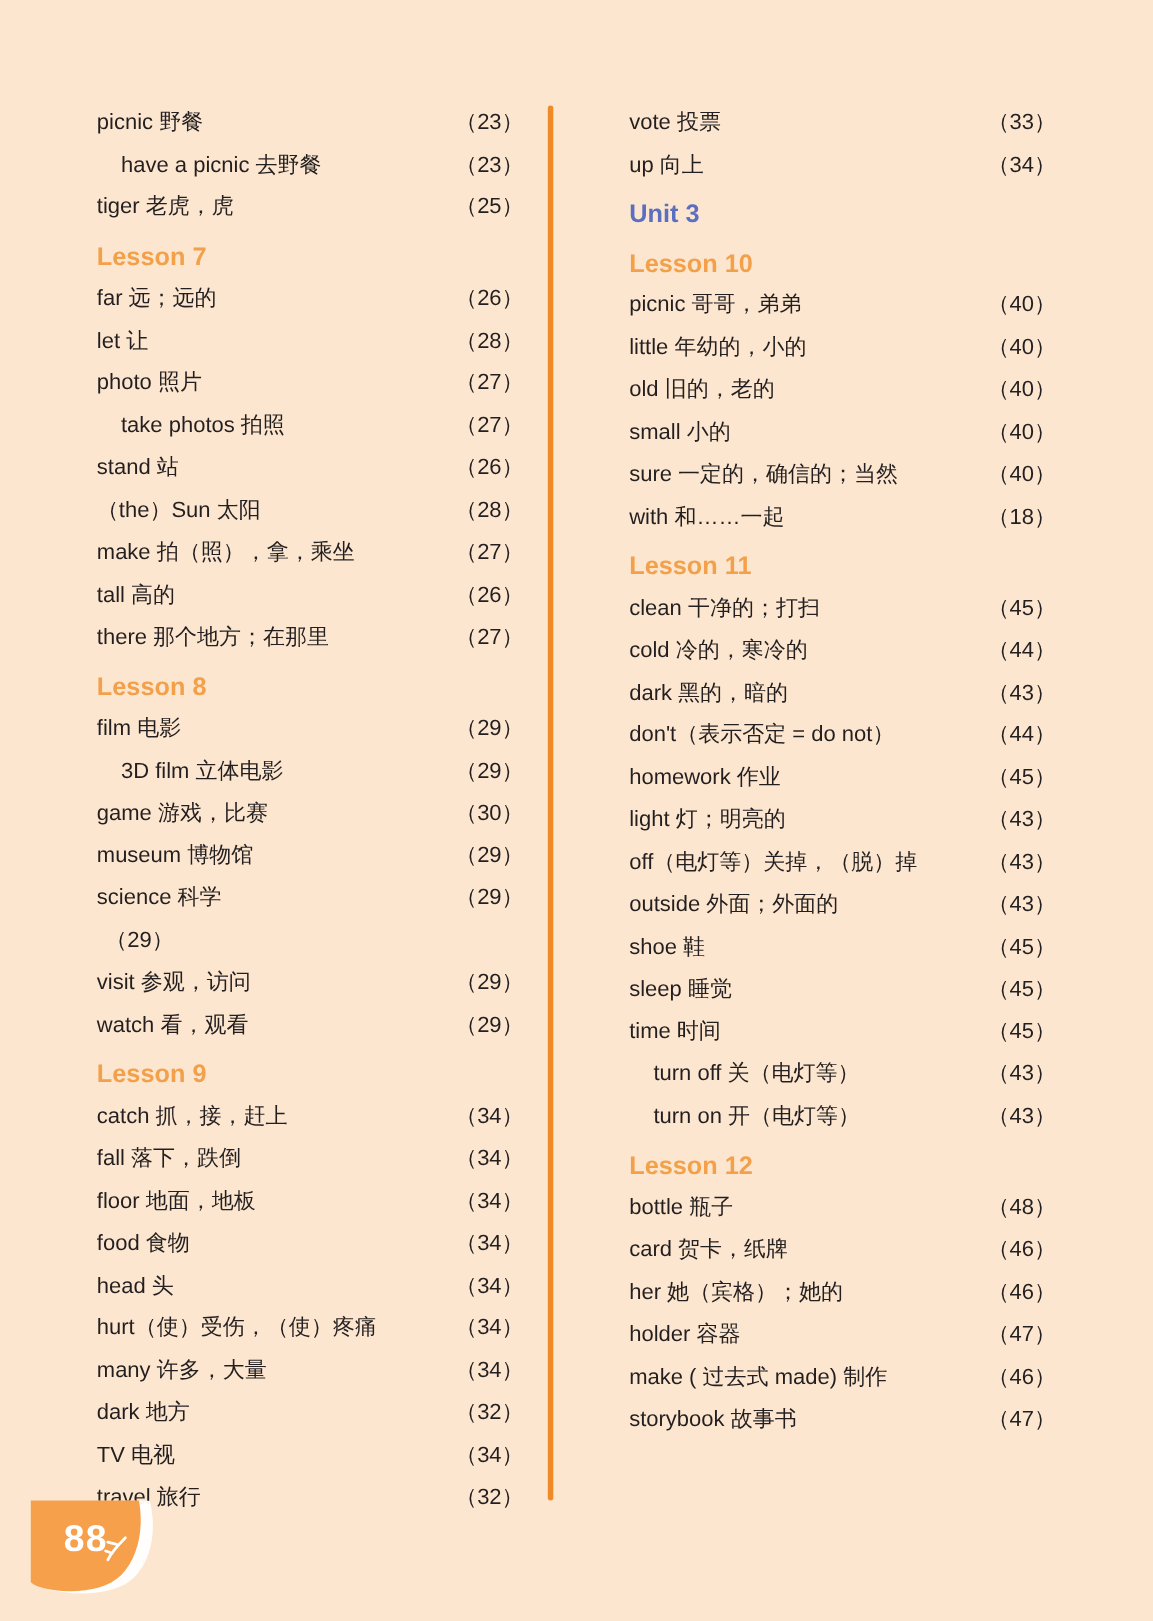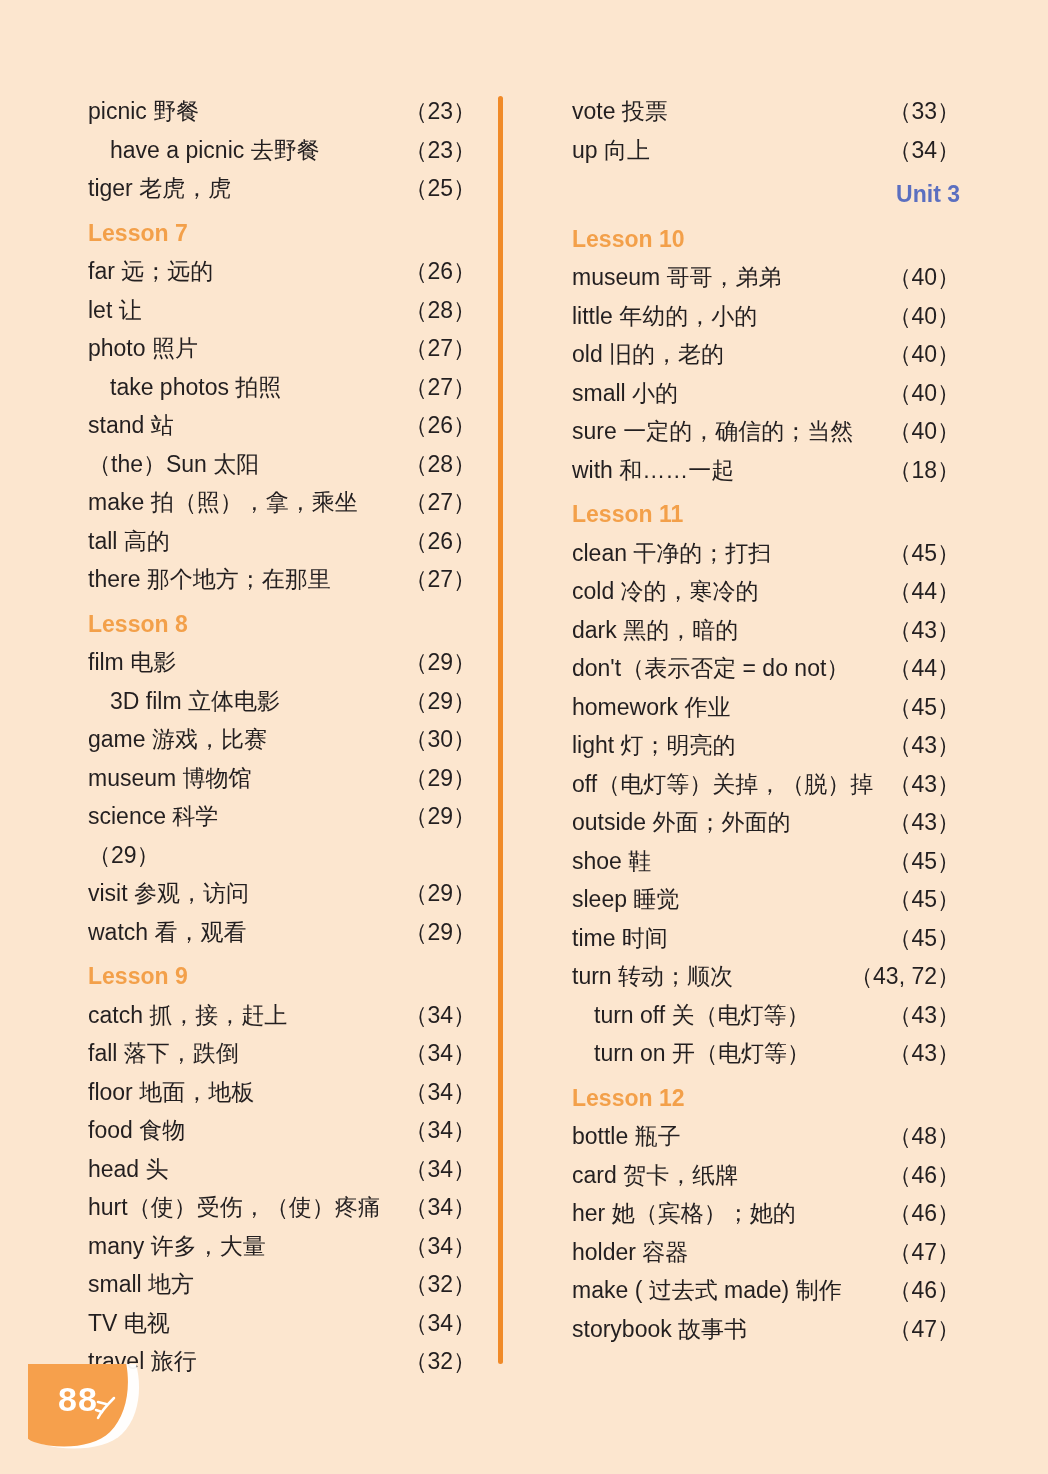--- a/index.html
+++ b/index.html
@@ -41,21 +41,21 @@
     width: 5px;
     height: 1268px;
     background: #f08a28;
     border-radius: 3px;
   }
 
   .entry {
     display: flex;
     align-items: baseline;
     justify-content: space-between;
-    font-size: 23px;
+    font-size: 20px;
     line-height: 38.5px;
     color: #231f20;
     white-space: nowrap;
   }
   .entry .term {
     flex: 0 1 auto;
     overflow: visible;
   }
   .entry .page-ref {
     flex: 0 0 auto;
@@ -70,21 +70,21 @@
     font-weight: bold;
     line-height: 38.5px;
     color: #f3a04a;
     margin-top: 6px;
   }
   .unit-head {
     font-size: 23px;
     font-weight: bold;
     line-height: 38.5px;
     color: #5b6fc0;
-    text-align: right;
+    text-align: left;
     margin-top: 6px;
     margin-bottom: 2px;
   }
 
   
   .page-badge {
     position: absolute;
     left: 28px;
     bottom: 24px;
     width: 118px;
@@ -220,21 +220,21 @@
         </div>
         <div class="entry">
           <span class="term">hurt（使）受伤，（使）疼痛</span>
           <span class="page-ref">（34）</span>
         </div>
         <div class="entry">
           <span class="term">many 许多，大量</span>
           <span class="page-ref">（34）</span>
         </div>
         <div class="entry">
-          <span class="term">small 地方</span>
+          <span class="term">dark 地方</span>
           <span class="page-ref">（32）</span>
         </div>
         <div class="entry">
           <span class="term">TV 电视</span>
           <span class="page-ref">（34）</span>
         </div>
         <div class="entry">
           <span class="term">travel 旅行</span>
           <span class="page-ref">（32）</span>
         </div>
@@ -244,21 +244,21 @@
           <span class="term">vote 投票</span>
           <span class="page-ref">（33）</span>
         </div>
         <div class="entry">
           <span class="term">up 向上</span>
           <span class="page-ref">（34）</span>
         </div>
         <div class="unit-head">Unit 3</div>
         <div class="lesson-head">Lesson 10</div>
         <div class="entry">
-          <span class="term">museum 哥哥，弟弟</span>
+          <span class="term">picnic 哥哥，弟弟</span>
           <span class="page-ref">（40）</span>
         </div>
         <div class="entry">
           <span class="term">little 年幼的，小的</span>
           <span class="page-ref">（40）</span>
         </div>
         <div class="entry">
           <span class="term">old 旧的，老的</span>
           <span class="page-ref">（40）</span>
         </div>
@@ -311,24 +311,20 @@
           <span class="term">shoe 鞋</span>
           <span class="page-ref">（45）</span>
         </div>
         <div class="entry">
           <span class="term">sleep 睡觉</span>
           <span class="page-ref">（45）</span>
         </div>
         <div class="entry">
           <span class="term">time 时间</span>
           <span class="page-ref">（45）</span>
-        </div>
-        <div class="entry">
-          <span class="term">turn 转动；顺次</span>
-          <span class="page-ref">（43, 72）</span>
         </div>
         <div class="entry sub">
           <span class="term">turn off 关（电灯等）</span>
           <span class="page-ref">（43）</span>
         </div>
         <div class="entry sub">
           <span class="term">turn on 开（电灯等）</span>
           <span class="page-ref">（43）</span>
         </div>
         <div class="lesson-head">Lesson 12</div>

